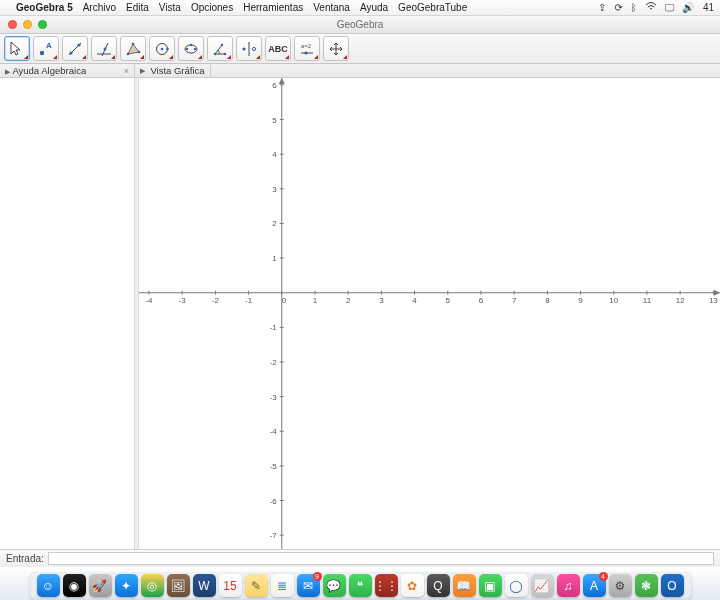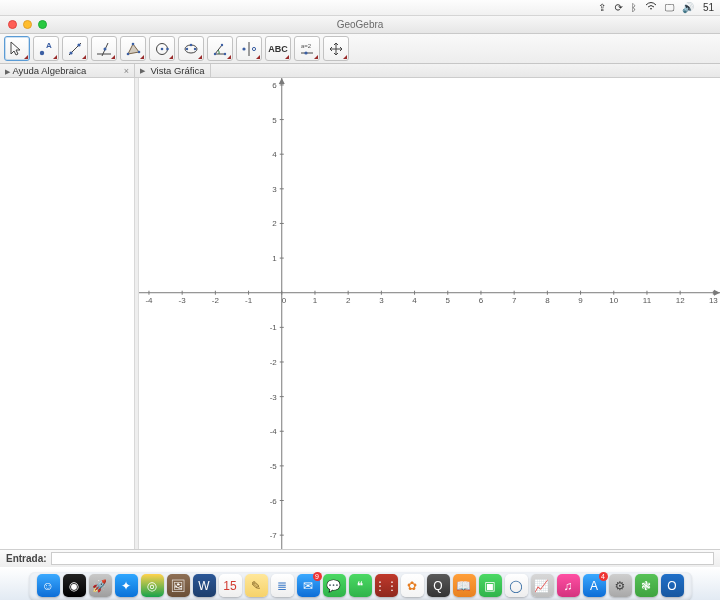--- a/index.html
+++ b/index.html
@@ -91,21 +91,20 @@
   .tick { stroke:#7a7a7a; stroke-width:1;}
   .ticklabel { font-size:8px; fill:#555; font-family:"Helvetica Neue",Arial,sans-serif;}
   .arrow { fill:#7a7a7a;}
   
   .inputbar {
     height:18px; background:linear-gradient(#fafafa,#eeeeee);
     border-top:1px solid #cfcfcf;
     display:flex;align-items:center;
     font-size:10px; color:#444;
     padding:0 6px;
-    font-weight:bold;
   }
   .inputbar .label { margin-right:4px;}
   .inputbar .field { flex:1; height:13px;background:#fff;border:1px solid #ccc;}
   
   .dock-wrap {
     height:33px; position:relative;
     background:linear-gradient(#ffffff,#e2eaf3);
     display:flex;align-items:flex-end;justify-content:center;
   }
   .dock {
@@ -128,32 +127,44 @@
     background:#e33; color:#fff;
     font-size:7px; line-height:9px;
     min-width:9px;height:9px;border-radius:5px;
     text-align:center;
   }
 </style>
 </head>
 <body>
 
 <div class="menubar">
+  <div class="left">
+    <span class="apple"></span>
+    <span class="app-name">GeoGebra 5</span>
+    <span>Archivo</span>
+    <span>Edita</span>
+    <span>Vista</span>
+    <span>Opciones</span>
+    <span>Herramientas</span>
+    <span>Ventana</span>
+    <span>Ayuda</span>
+    <span>GeoGebraTube</span>
+  </div>
   <div class="right">
     <span>⇪</span>
     <span>⟳</span>
     <span>ᛒ</span>
     <span>
       <svg width="12" height="9" viewBox="0 0 12 9">
           <path d="M1 3 Q6 -2 11 3 M3 5 Q6 2 9 5 M5 7 Q6 6 7 7" fill="none" stroke="#333" stroke-width="1"></path>
         </svg>
     </span>
     <span>🖵</span>
     <span>🔊</span>
-    <span>51</span>
+    <span>41</span>
   </div>
 </div>
 
 <div class="titlebar">
   <div class="traffic">
     <span class="tl-close"></span>
     <span class="tl-min"></span>
     <span class="tl-max"></span>
   </div>
   <span class="title">GeoGebra</span>

